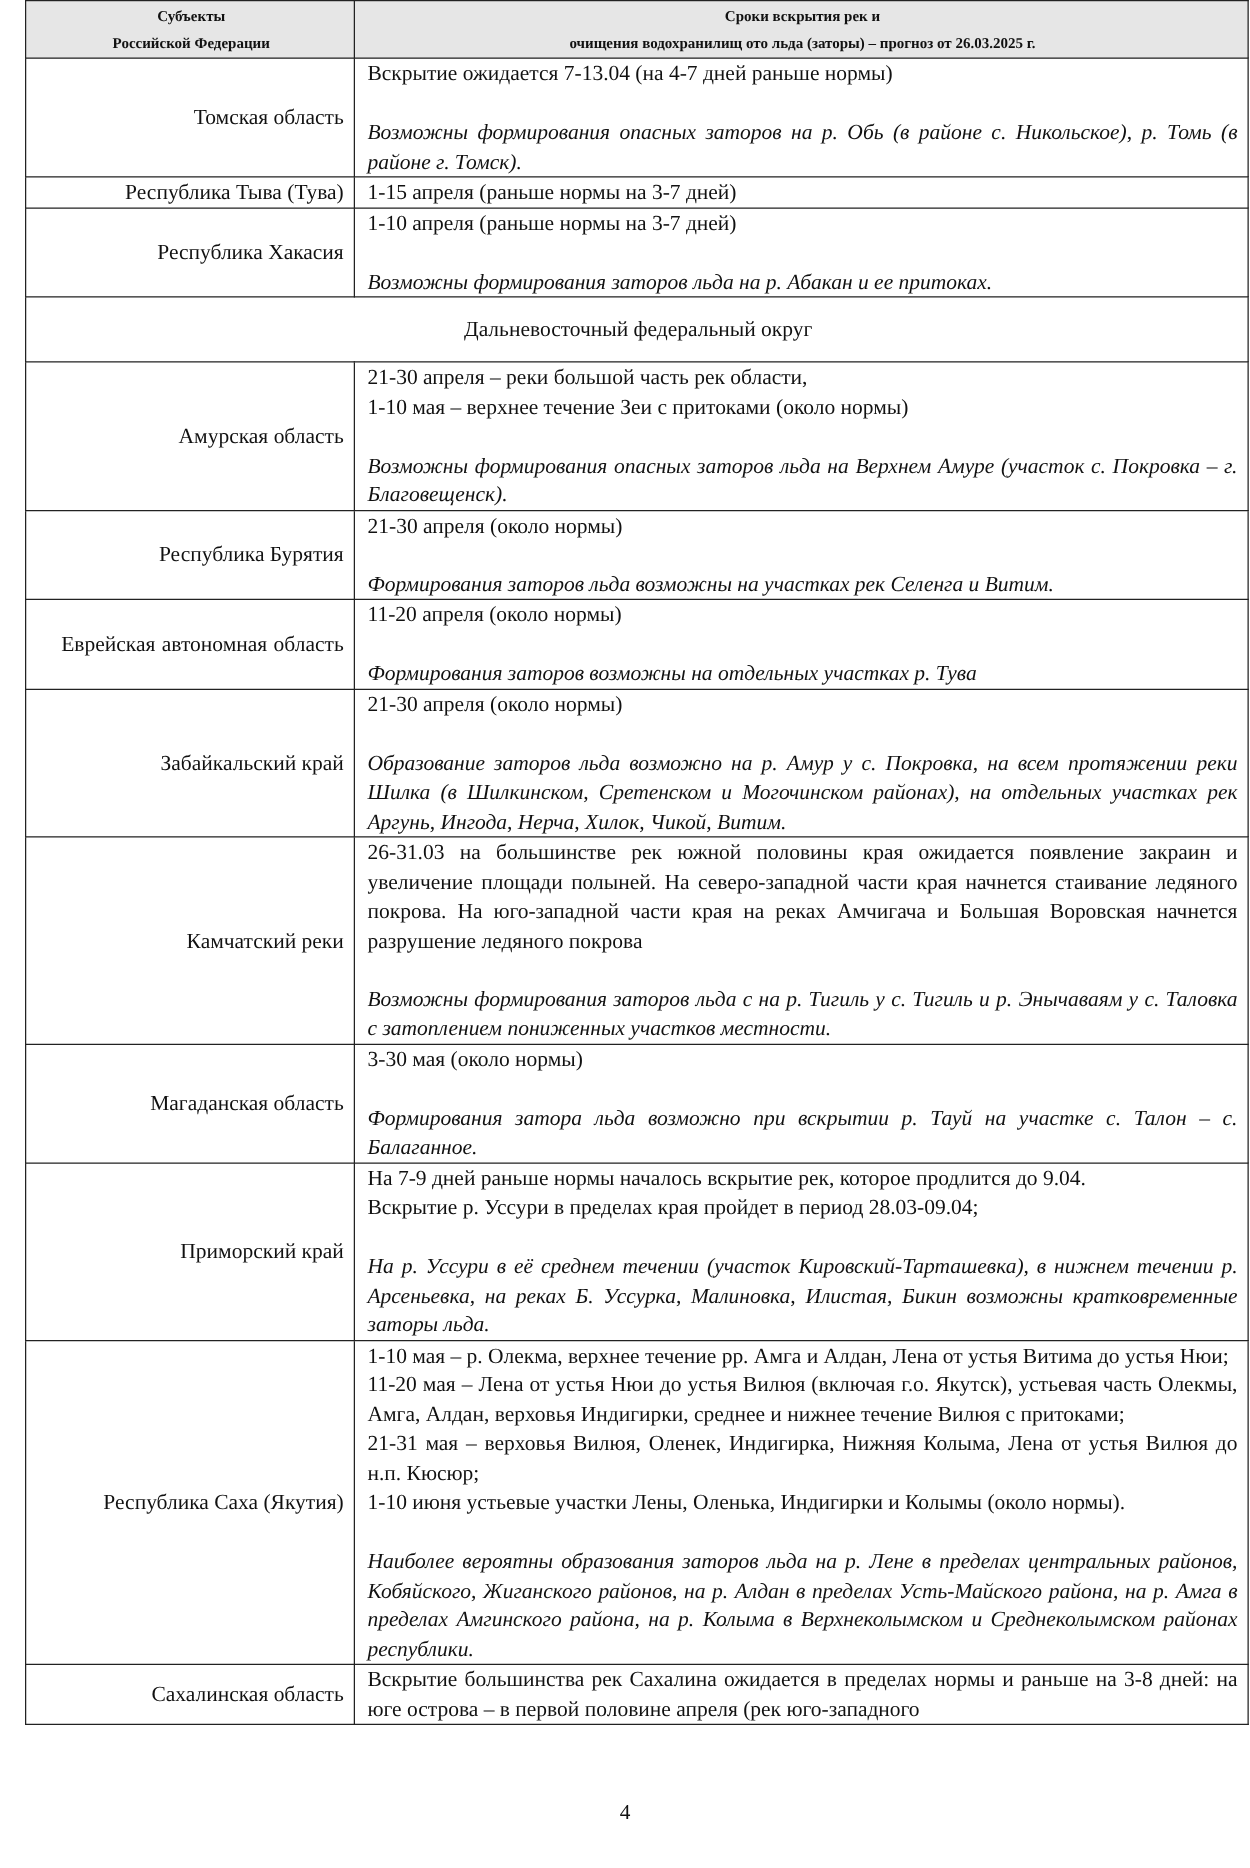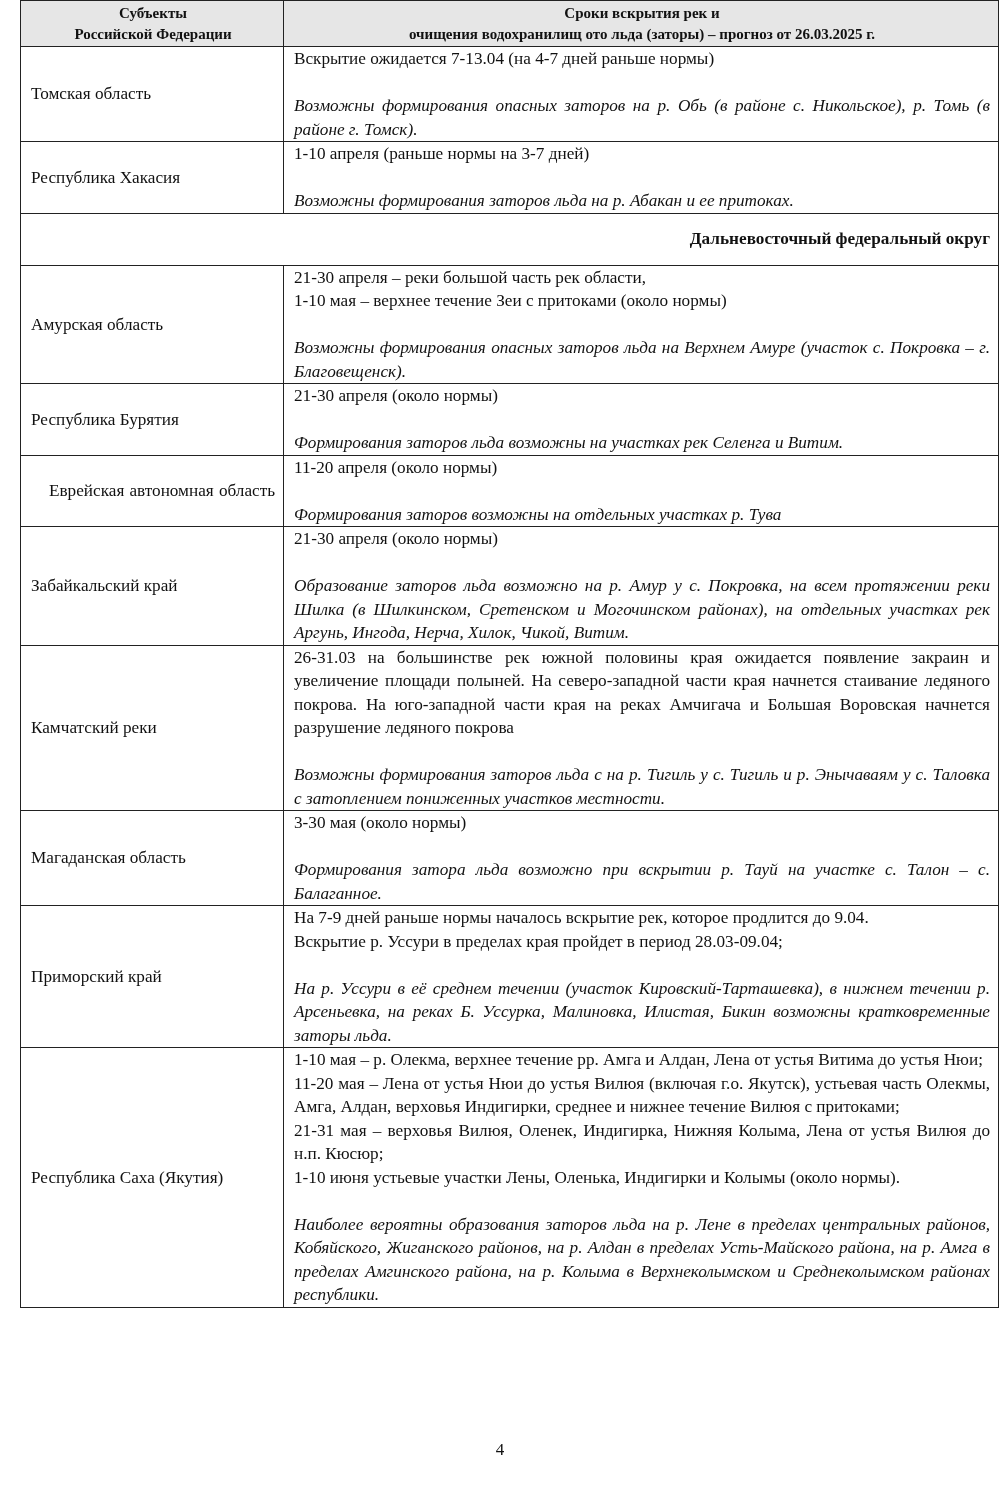--- a/index.html
+++ b/index.html
@@ -12,31 +12,31 @@
       border-collapse: collapse; table-layout: fixed;
       font-size: 17.2px; line-height: 23.5px;
     }
     table.main td, table.main th {
       border: 1.5px solid #222; vertical-align: middle; padding: 0 8px 0 10px;
     }
     col.c1 { width: 263px; }
     col.c2 { width: 715px; }
     thead th {
       background: #e6e6e6; font-weight: bold; text-align: center;
-      font-size: 15px; line-height: 21px; height: 45px; padding: 1px 4px;
+      font-size: 12px; line-height: 21px; height: 45px; padding: 1px 4px;
     }
-    td.region { text-align: left; padding-left: 11px; }
+    td.region { text-align: right; padding-left: 11px; }
     td.region.justify { text-align: justify; text-align-last: justify; padding-left: 28px; }
     td.content { vertical-align: top; padding-top: 1px; padding-bottom: 1px; }
     td.content p { margin: 0; }
     td.content p.gap { height: 23.5px; }
     td.content p.just { text-align: justify; }
     td.content p.it { font-style: italic; }
     td.section {
-      text-align: right; font-weight: bold; height: 51px;
+      text-align: center; font-weight: normal; height: 51px;
     }
     .page-num {
       position: absolute; top: 1440px; left: 0; width: 1000px; text-align: center;
       font-size: 17px;
     }
   </style>
 </head>
 <body>
 
 <table class="main">
@@ -56,20 +56,26 @@
       </th>
     </tr>
   </thead>
   <tbody id="tbody-top">
       <tr>
         <td class="region">Томская область</td>
         <td class="content">
           <p>Вскрытие ожидается 7-13.04 (на 4-7 дней раньше нормы)</p>
           <p class="gap"></p>
           <p class="it just">Возможны формирования опасных заторов на р. Обь (в районе с. Никольское), р. Томь (в районе г. Томск).</p>
+        </td>
+      </tr>
+      <tr>
+        <td class="region">Республика Тыва (Тува)</td>
+        <td class="content">
+          <p>1-15 апреля (раньше нормы на 3-7 дней)</p>
         </td>
       </tr>
       <tr>
         <td class="region">Республика Хакасия</td>
         <td class="content">
           <p>1-10 апреля (раньше нормы на 3-7 дней)</p>
           <p class="gap"></p>
           <p class="it">Возможны формирования заторов льда на р. Абакан и ее притоках.</p>
         </td>
       </tr>
@@ -142,16 +148,22 @@
         <td class="region">Республика Саха (Якутия)</td>
         <td class="content">
           <p class="just">1-10 мая – р. Олекма, верхнее течение рр. Амга и Алдан, Лена от устья Витима до устья Нюи;</p>
           <p class="just">11-20 мая – Лена от устья Нюи до устья Вилюя (включая г.о. Якутск), устьевая часть Олекмы, Амга, Алдан, верховья Индигирки, среднее и нижнее течение Вилюя с притоками;</p>
           <p class="just">21-31 мая – верховья Вилюя, Оленек, Индигирка, Нижняя Колыма, Лена от устья Вилюя до н.п. Кюсюр;</p>
           <p class="just">1-10 июня устьевые участки Лены, Оленька, Индигирки и Колымы (около нормы).</p>
           <p class="gap"></p>
           <p class="it just">Наиболее вероятны образования заторов льда на р. Лене в пределах центральных районов, Кобяйского, Жиганского районов, на р. Алдан в пределах Усть-Майского района, на р. Амга в пределах Амгинского района, на р. Колыма в Верхнеколымском и Среднеколымском районах республики.</p>
         </td>
       </tr>
+      <tr>
+        <td class="region">Сахалинская область</td>
+        <td class="content">
+          <p class="just">Вскрытие большинства рек Сахалина ожидается в пределах нормы и раньше на 3-8 дней: на юге острова – в первой половине апреля (рек юго-западного</p>
+        </td>
+      </tr>
     </tbody>
 </table>
 
 <div class="page-num">4</div>
 
 </body></html>

